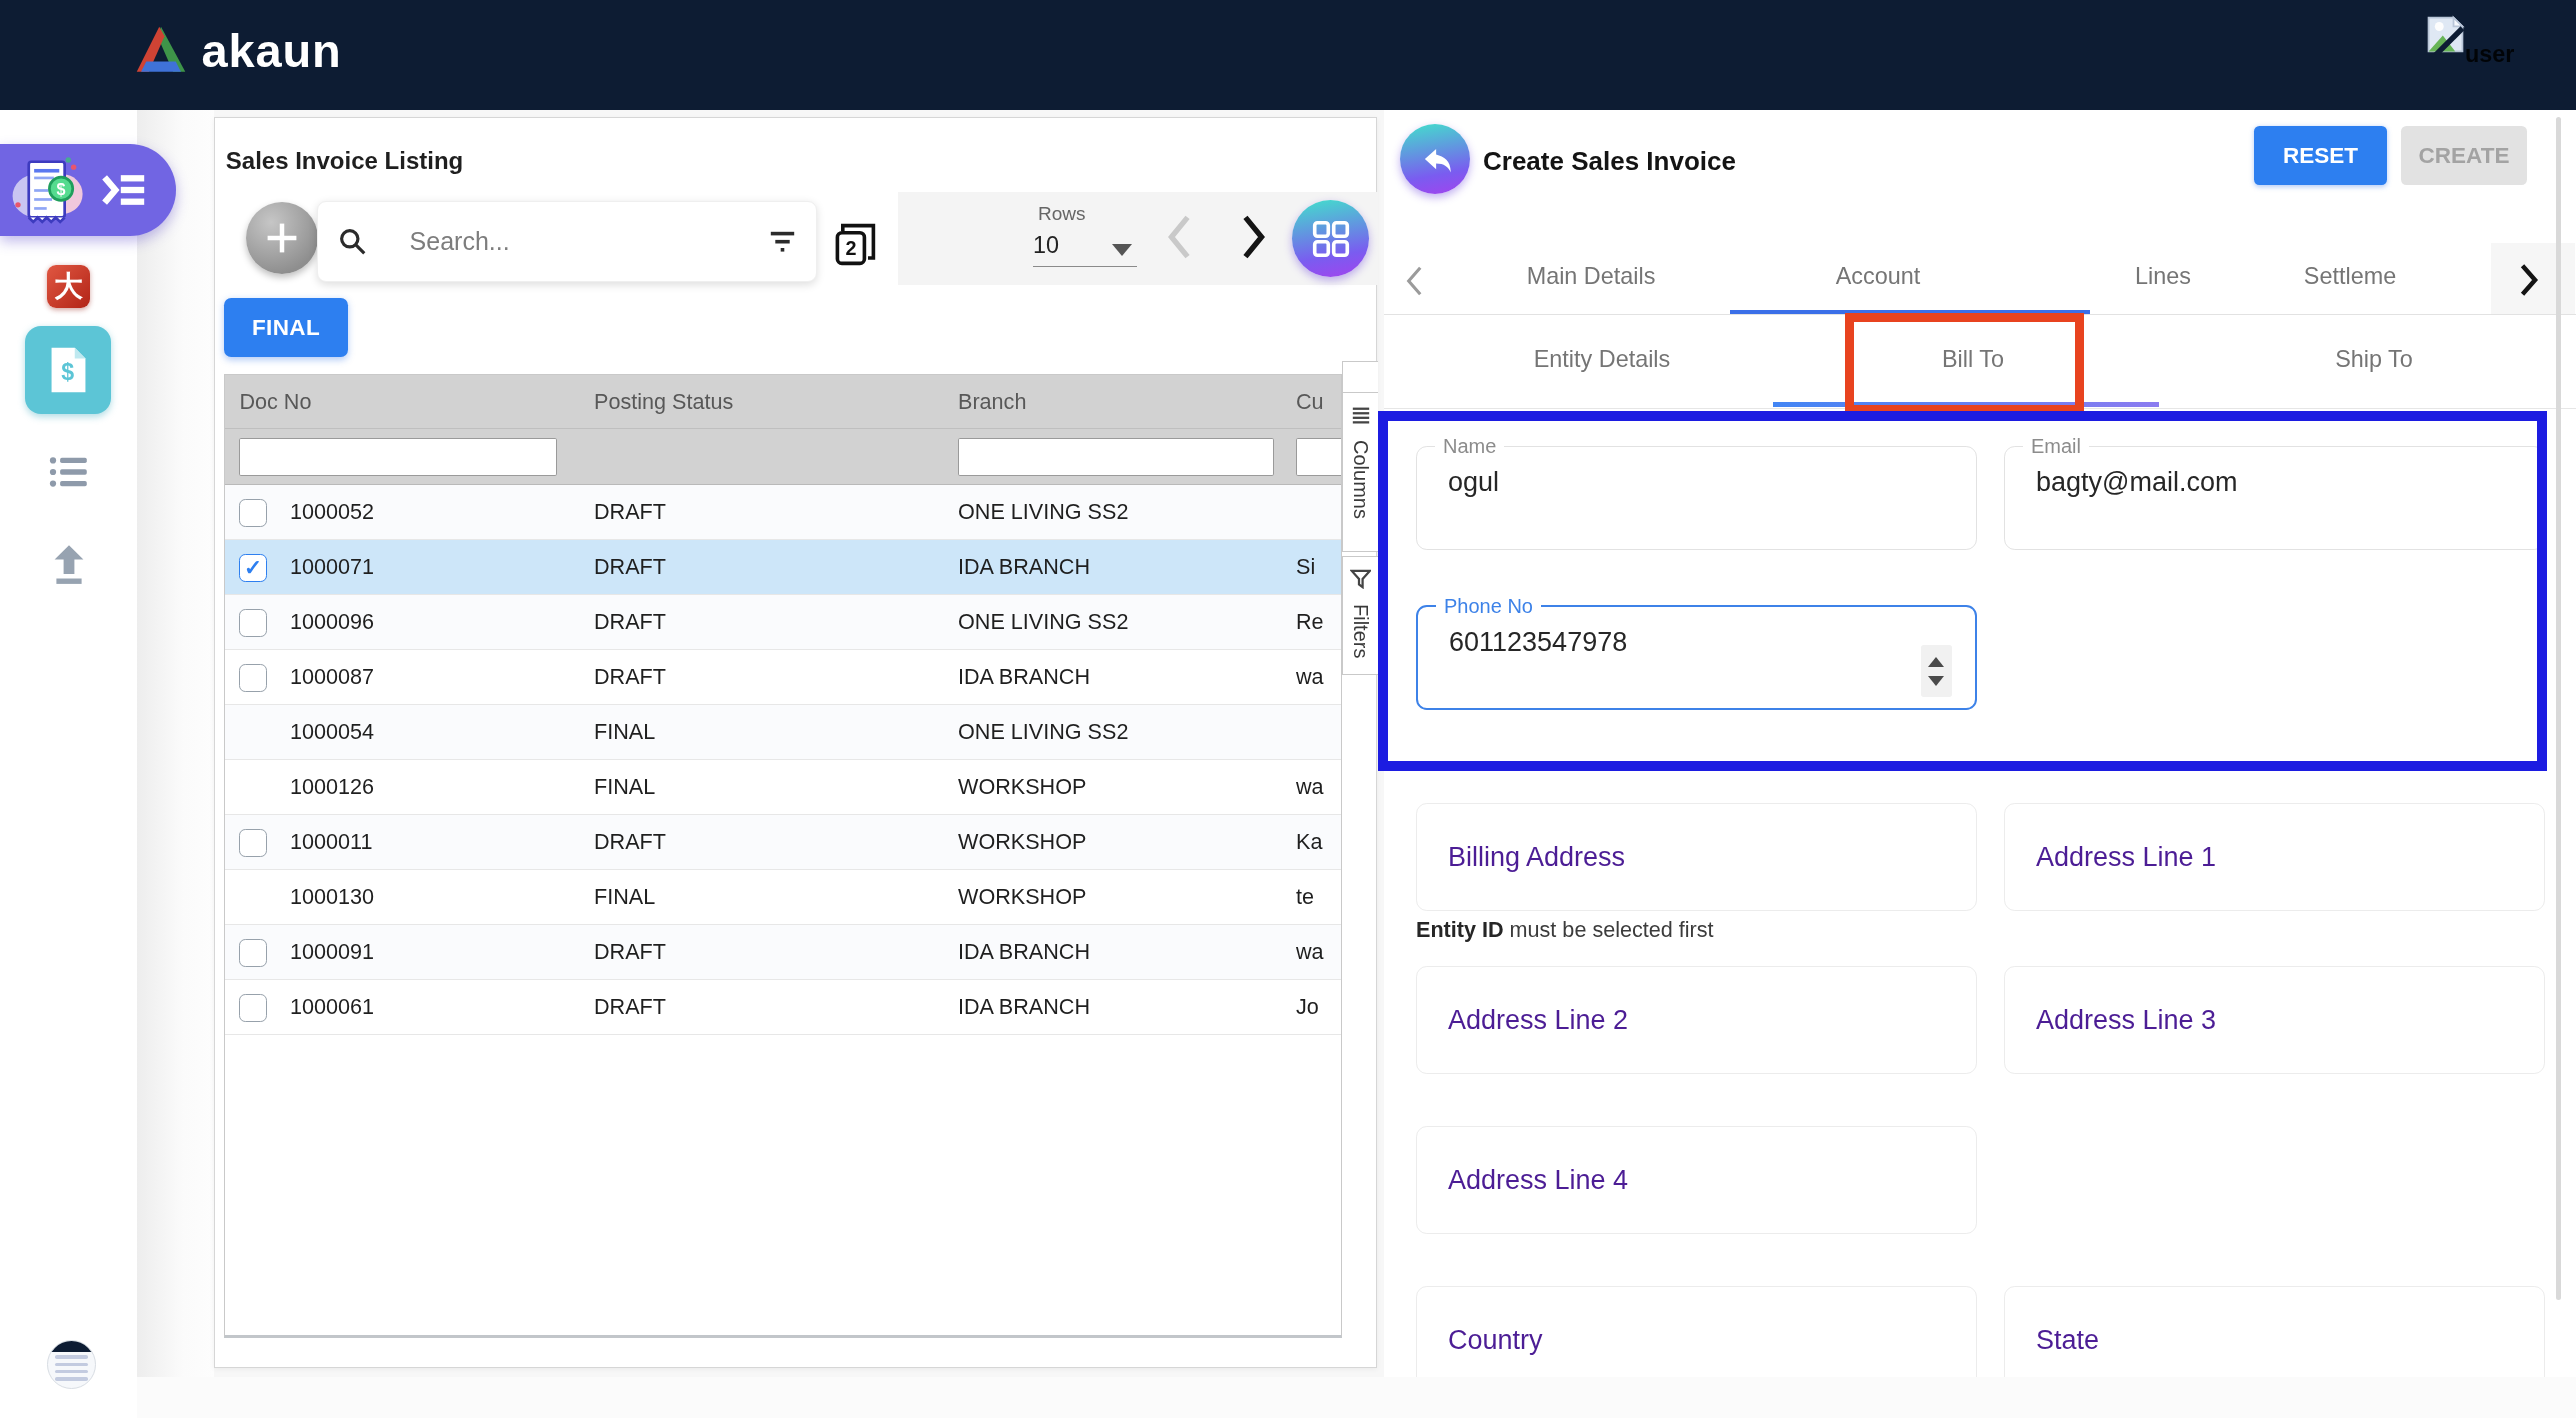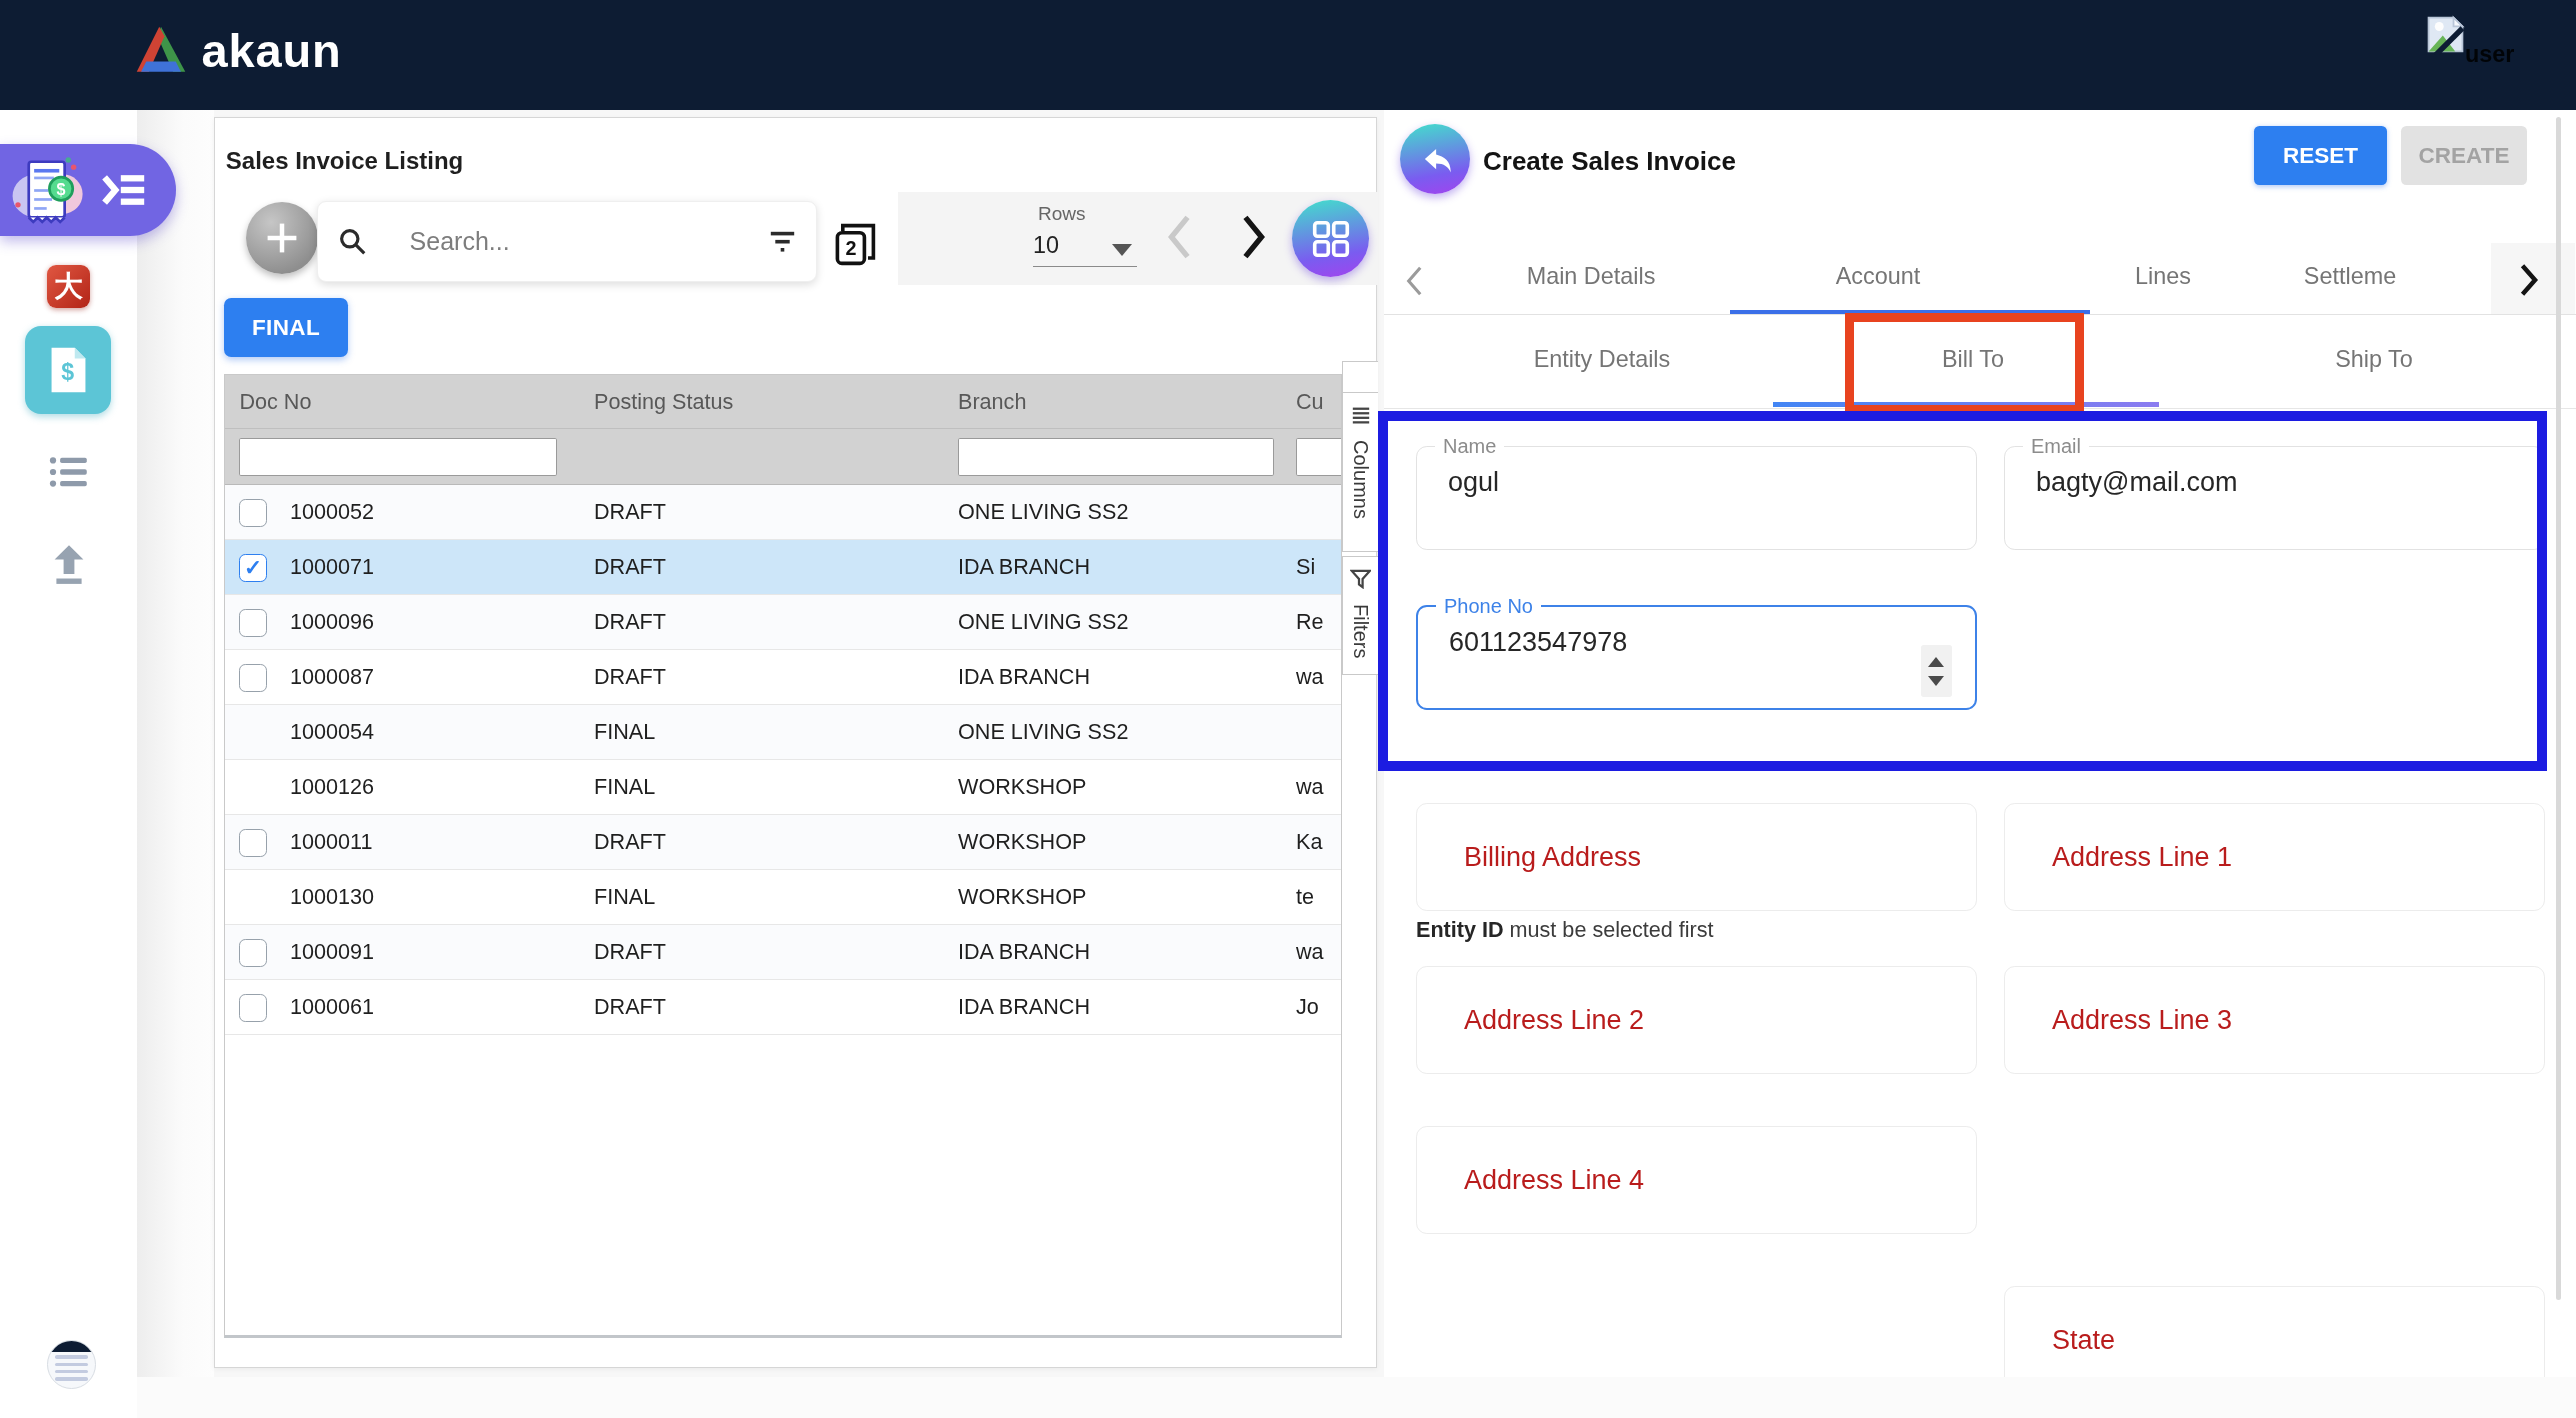--- a/index.html
+++ b/index.html
@@ -101,21 +101,21 @@
   .mfield .mval { margin:10.8px 0 0 31px; font-size:27px; color:#262626; }
   .mfield.focused { border:2.7px solid #3d82e8; }
   .mfield.focused legend { color:#3d82e8; }
   .f-name { left:32px; top:326px; width:561px; height:114px; }
   .f-email { left:620px; top:326px; width:541px; height:114px; }
   .f-phone { left:32px; top:486px; width:561px; height:114px; }
   .spinner { position:absolute; right:23.4px; top:29px; width:31px; height:52px; background:#f1f1f1; border-radius:2.7px; display:flex; flex-direction:column; align-items:center; justify-content:center; gap:9px; }
   .sp-up { width:0;height:0;border-left:8px solid transparent;border-right:8px solid transparent;border-bottom:10.8px solid #4a4a4a; }
   .sp-dn { width:0;height:0;border-left:8px solid transparent;border-right:8px solid transparent;border-top:10.8px solid #4a4a4a; }
 
-  .pfield { position:absolute; border:1.8px solid #ececec; border-radius:10.8px; background:#fff; display:flex; align-items:center; padding-left:47px; font-size:27px; color:#b91c1c; }
+  .pfield { position:absolute; border:1.8px solid #ececec; border-radius:10.8px; background:#fff; display:flex; align-items:center; padding-left:31px; font-size:27px; color:#4c1d95; }
   .p-billing { left:32px; top:693px; width:561px; height:108px; }
   .p-addr1 { left:620px; top:693px; width:541px; height:108px; }
   .p-addr2 { left:32px; top:856px; width:561px; height:108px; }
   .p-addr3 { left:620px; top:856px; width:541px; height:108px; }
   .p-addr4 { left:32px; top:1016px; width:561px; height:108px; }
   .p-addr5 { left:620px; top:1016px; width:541px; height:108px; }
   .p-country { left:32px; top:1176px; width:561px; height:108px; }
   .p-state { left:620px; top:1176px; width:541px; height:108px; }
 
   .helper { position:absolute; left:32px; top:807px; font-size:21.6px; color:#3c3c3c; }
@@ -444,20 +444,21 @@
     <div class="pfield p-billing">Billing Address</div>
     <div class="pfield p-addr1">Address Line 1</div>
 
     <div class="helper">
       <b>Entity ID</b><span> must be selected first</span>
     </div>
 
     <div class="pfield p-addr2">Address Line 2</div>
     <div class="pfield p-addr3">Address Line 3</div>
     <div class="pfield p-addr4">Address Line 4</div>
+    <div class="pfield p-country">Country</div>
     <div class="pfield p-state">State</div>
 
     <div class="panel-scrollbar"></div>
   </section>
 
   <div class="annot-red"></div>
   <div class="annot-blue"></div>
 
   <div class="bottom-strip"></div>
 </div>

